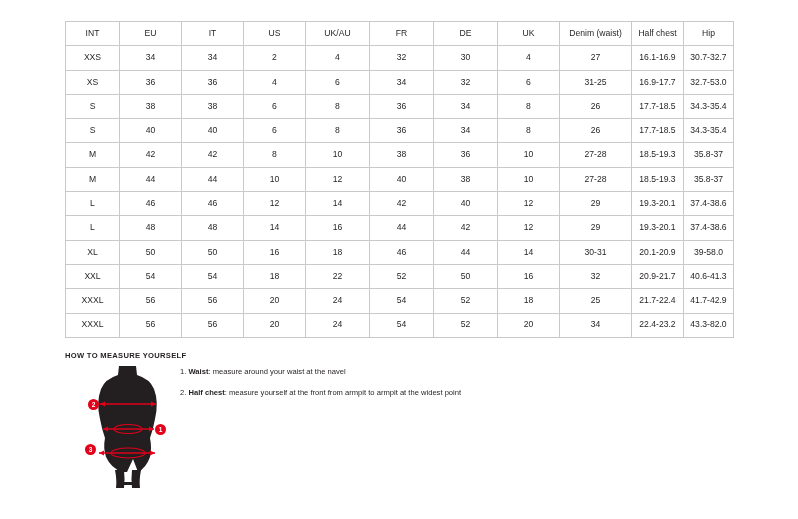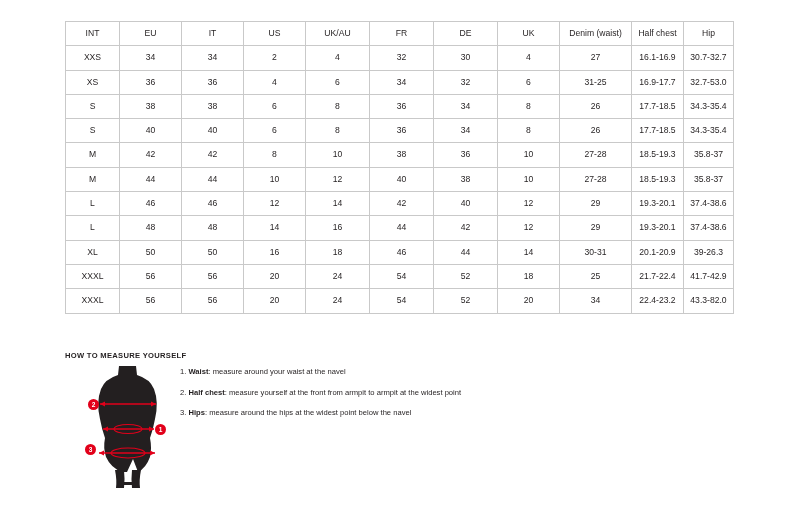--- a/index.html
+++ b/index.html
@@ -258,21 +258,34 @@
           <td>XL</td>
           <td>50</td>
           <td>50</td>
           <td>16</td>
           <td>18</td>
           <td>46</td>
           <td>44</td>
           <td>14</td>
           <td>30-31</td>
           <td>20.1-20.9</td>
-          <td>39-26.3</td>
+          <td>39-58.0</td>
+        </tr>
+        <tr>
+          <td>XXL</td>
+          <td>54</td>
+          <td>54</td>
+          <td>18</td>
+          <td>22</td>
+          <td>52</td>
+          <td>50</td>
+          <td>16</td>
+          <td>32</td>
+          <td>20.9-21.7</td>
+          <td>40.6-41.3</td>
         </tr>
         <tr>
           <td>XXXL</td>
           <td>56</td>
           <td>56</td>
           <td>20</td>
           <td>24</td>
           <td>54</td>
           <td>52</td>
           <td>18</td>
@@ -299,23 +312,20 @@
 
   <div class="howto-title">HOW TO MEASURE YOURSELF</div>
 
   <div class="howto-list">
     <div class="howto-item">
       <span class="num">1. </span><b>Waist</b><span>: measure around your waist at the navel</span>
     </div>
     <div class="howto-item">
       <span class="num">2. </span><b>Half chest</b><span>: measure yourself at the front from armpit to armpit at the widest point</span>
     </div>
-    <div class="howto-item">
-      <span class="num">3. </span><b>Hips</b><span>: measure around the hips at the widest point below the navel</span>
-    </div>
   </div>
 
   <div class="figure">
     <svg width="95" height="125" viewBox="0 0 95 125" xmlns="http://www.w3.org/2000/svg">
 
       <path d="M39 2 L56 2 L57 11 Q70 15 74 25 Q79 38 75 55 Q73 66 70 74 L25 74 Q22 66 20 55 Q16 38 21 25 Q25 15 38 11 Z" fill="#231f20"></path>
 
       <path d="M25 74 L70 74 Q72 84 70 93 Q66 104 58 108 L53 95 L47 108 L42 108 Q31 104 26 93 Q23 84 25 74 Z" fill="#231f20"></path>
 
       <path d="M35 106 Q37 116 36 124 L44 124 Q45 114 44 106 Z" fill="#231f20"></path>

